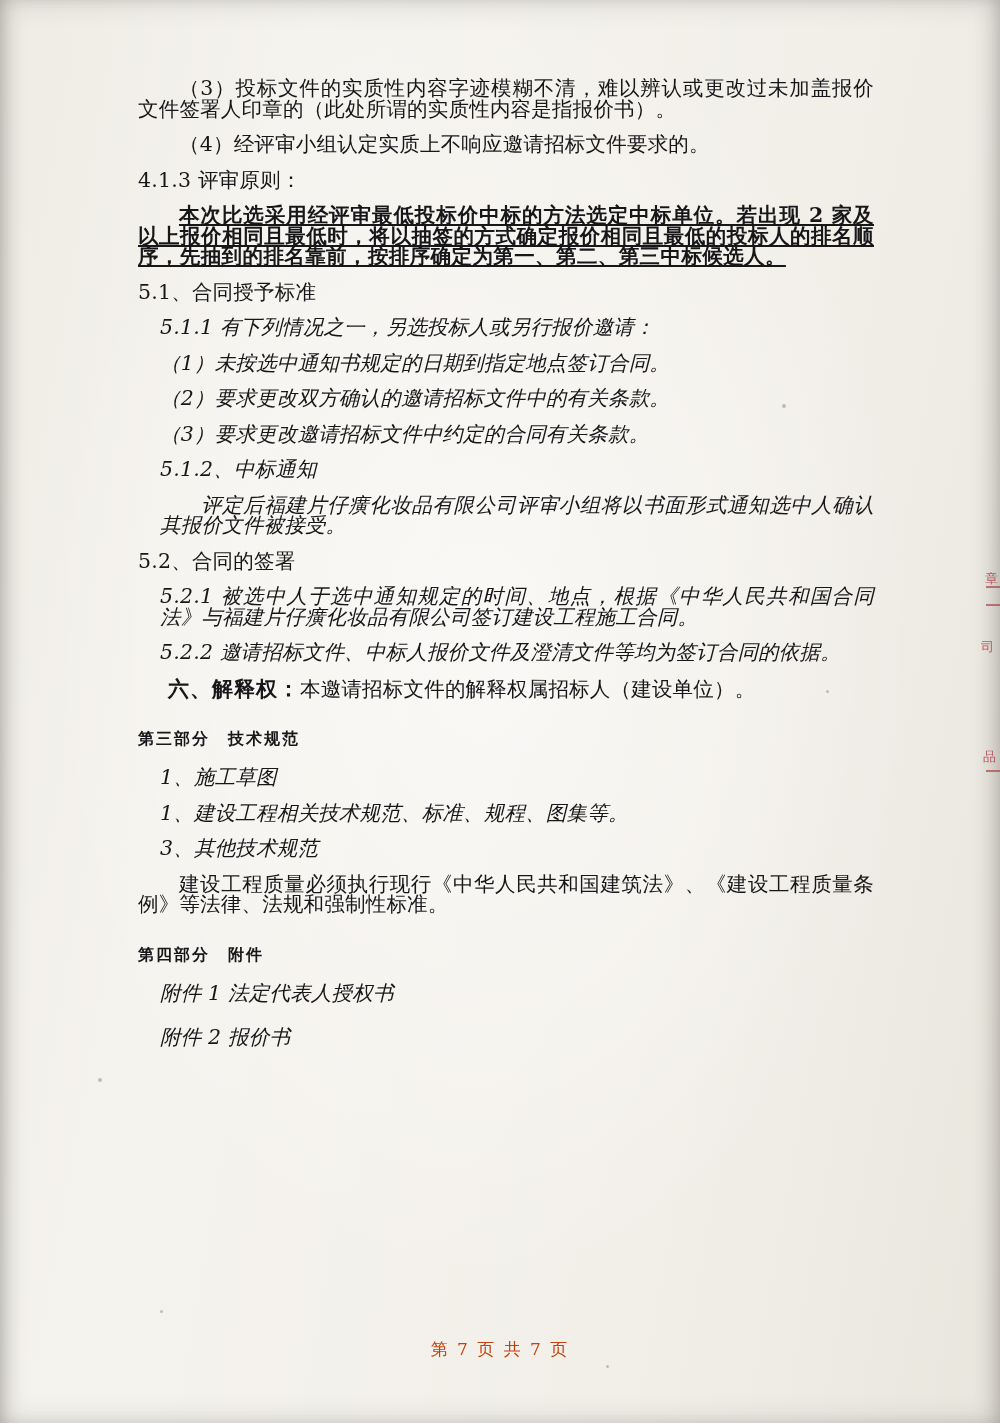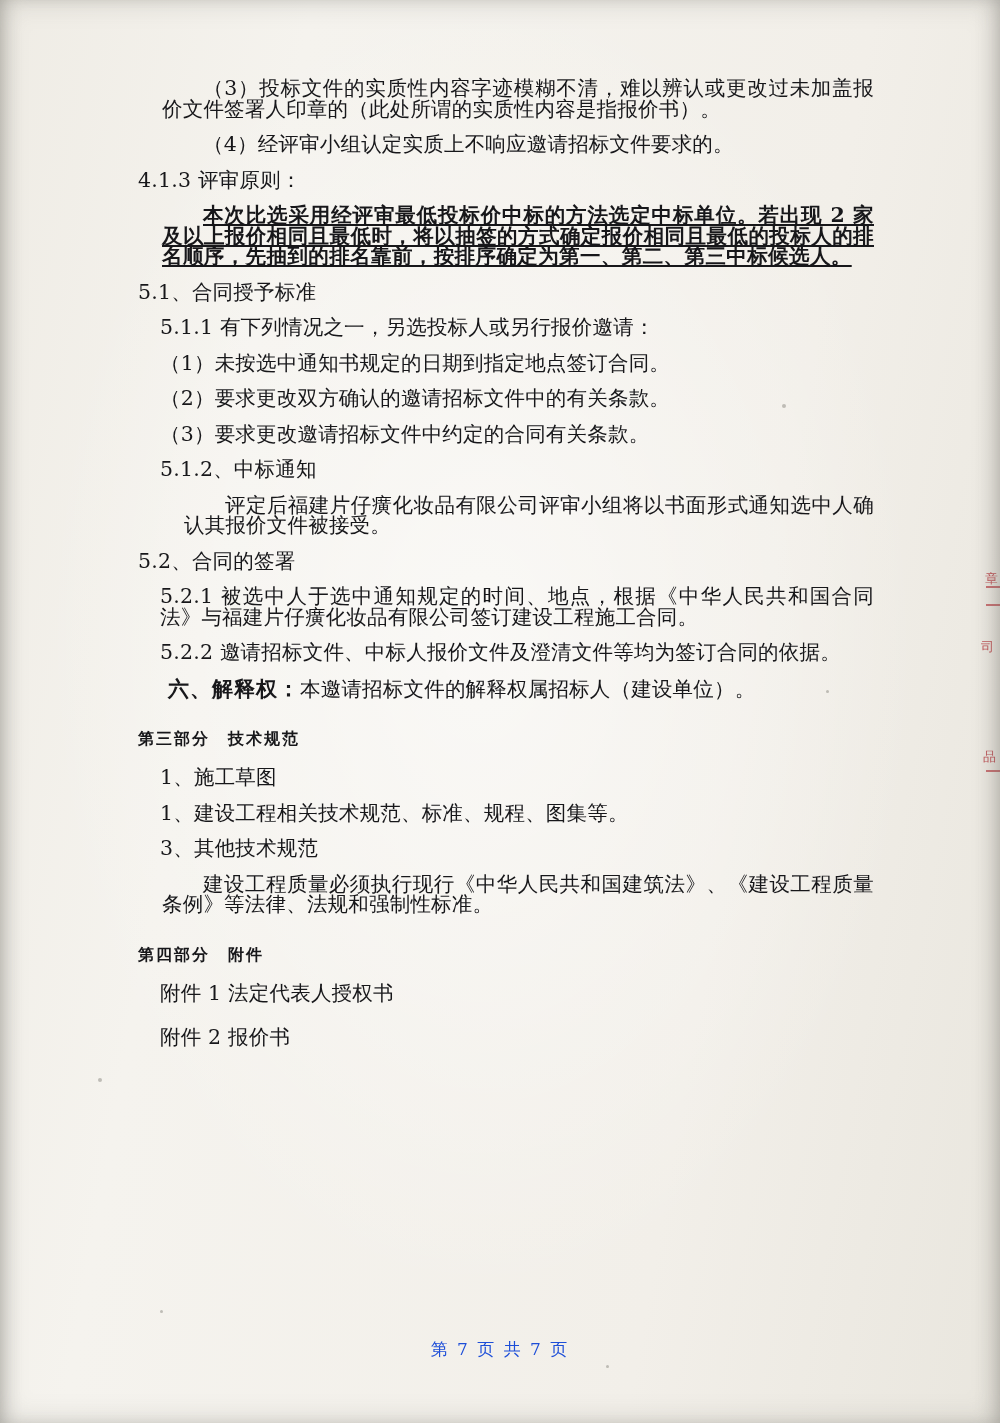--- a/index.html
+++ b/index.html
@@ -45,22 +45,22 @@
   }
   p {
     margin: 0 0 0 0;
     text-align: justify;
     text-justify: inter-ideograph;
   }
   .ln {
     margin-bottom: 15px;
     letter-spacing: 0.2px;
   }
-  .ind1 { text-indent: 2em; margin-left: 24px; }
-  .ind-half { padding-left: 22px; }
+  .ind1 { text-indent: 2em; }
+  .ind-half { padding-left: 22px; font-style: italic; }
 
   .sec-head {
     font-weight: bold;
     font-size: 22px;
     margin-bottom: 14px;
     letter-spacing: 1px;
   }
   .sec-head .num { margin-right: 18px; }
 
   .bold-para {
@@ -78,21 +78,21 @@
   }
 
   .footer {
     position: absolute;
     left: 0;
     right: 0;
     bottom: 62px;
     text-align: center;
     font-size: 17px;
     letter-spacing: 2px;
-    color: #1d4ed8;
+    color: #c2410c;
   }
 
   
   .seal {
     position: absolute;
     pointer-events: none;
     color: #b2222a;
     opacity: 0.75;
     font-size: 13px;
     line-height: 1.15;

